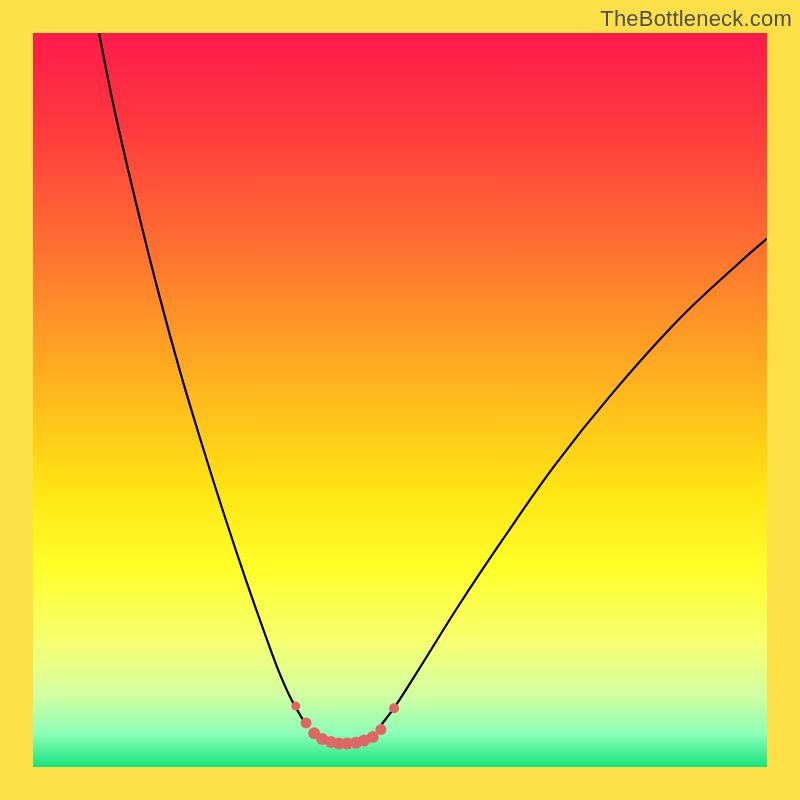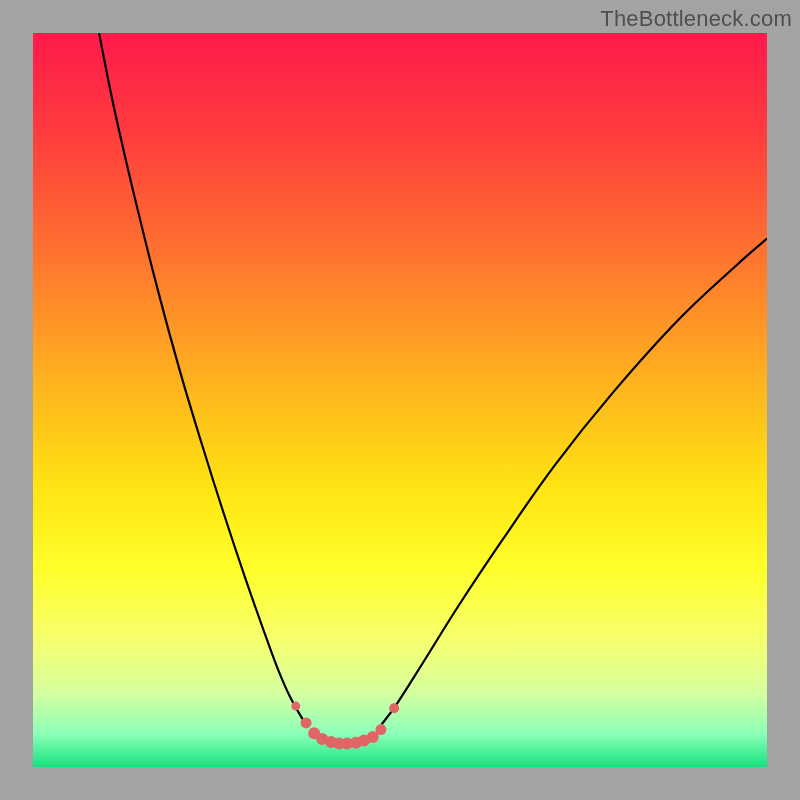--- a/index.html
+++ b/index.html
@@ -10,21 +10,21 @@
     background: #000;
     overflow: hidden;
     font-family: Arial, Helvetica, sans-serif;
   }
   .frame {
     position: absolute;
     top: 0;
     left: 0;
     width: 800px;
     height: 800px;
-    background: #a3a3a3;
+    background: #fde047;
   }
   .plot-area {
     position: absolute;
     top: 33px;
     left: 33px;
     width: 734px;
     height: 734px;
     
   }
   .watermark {

